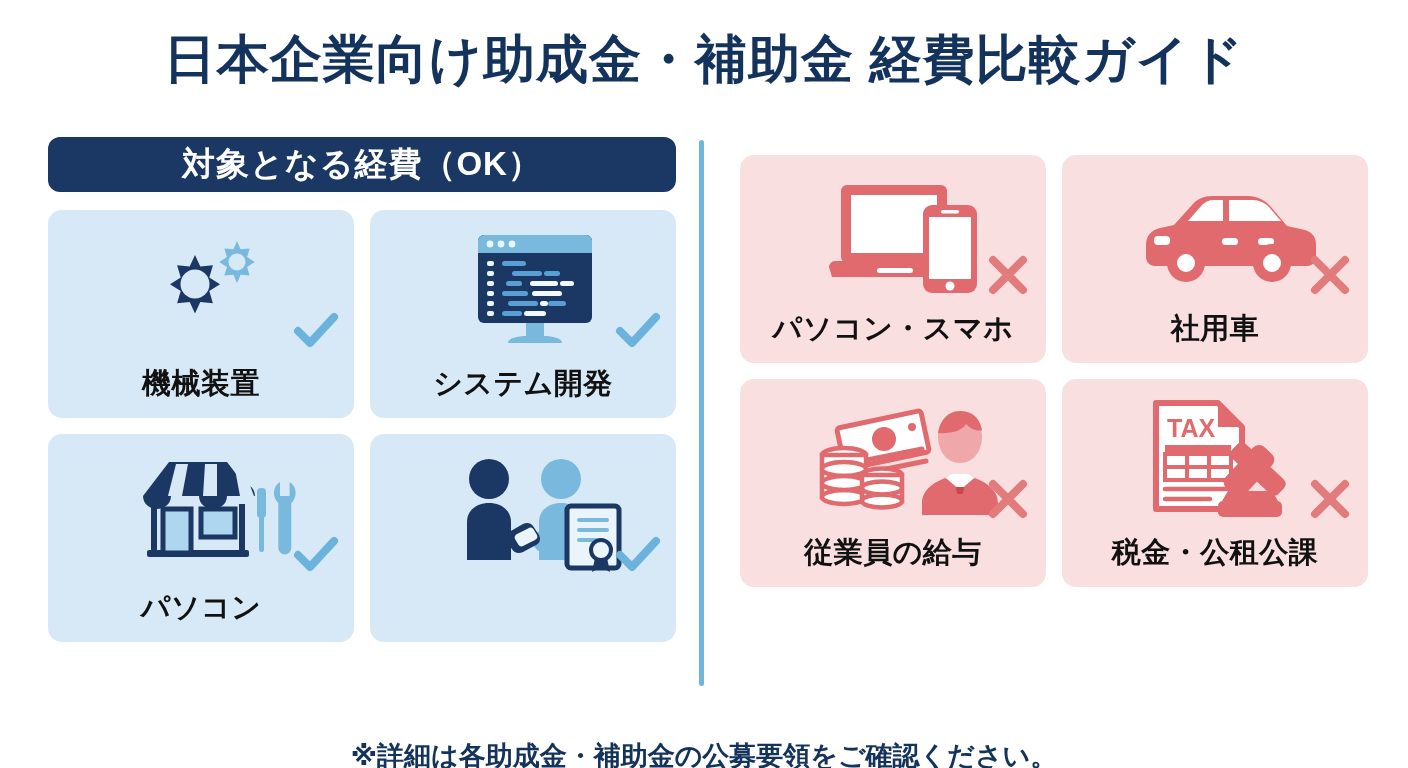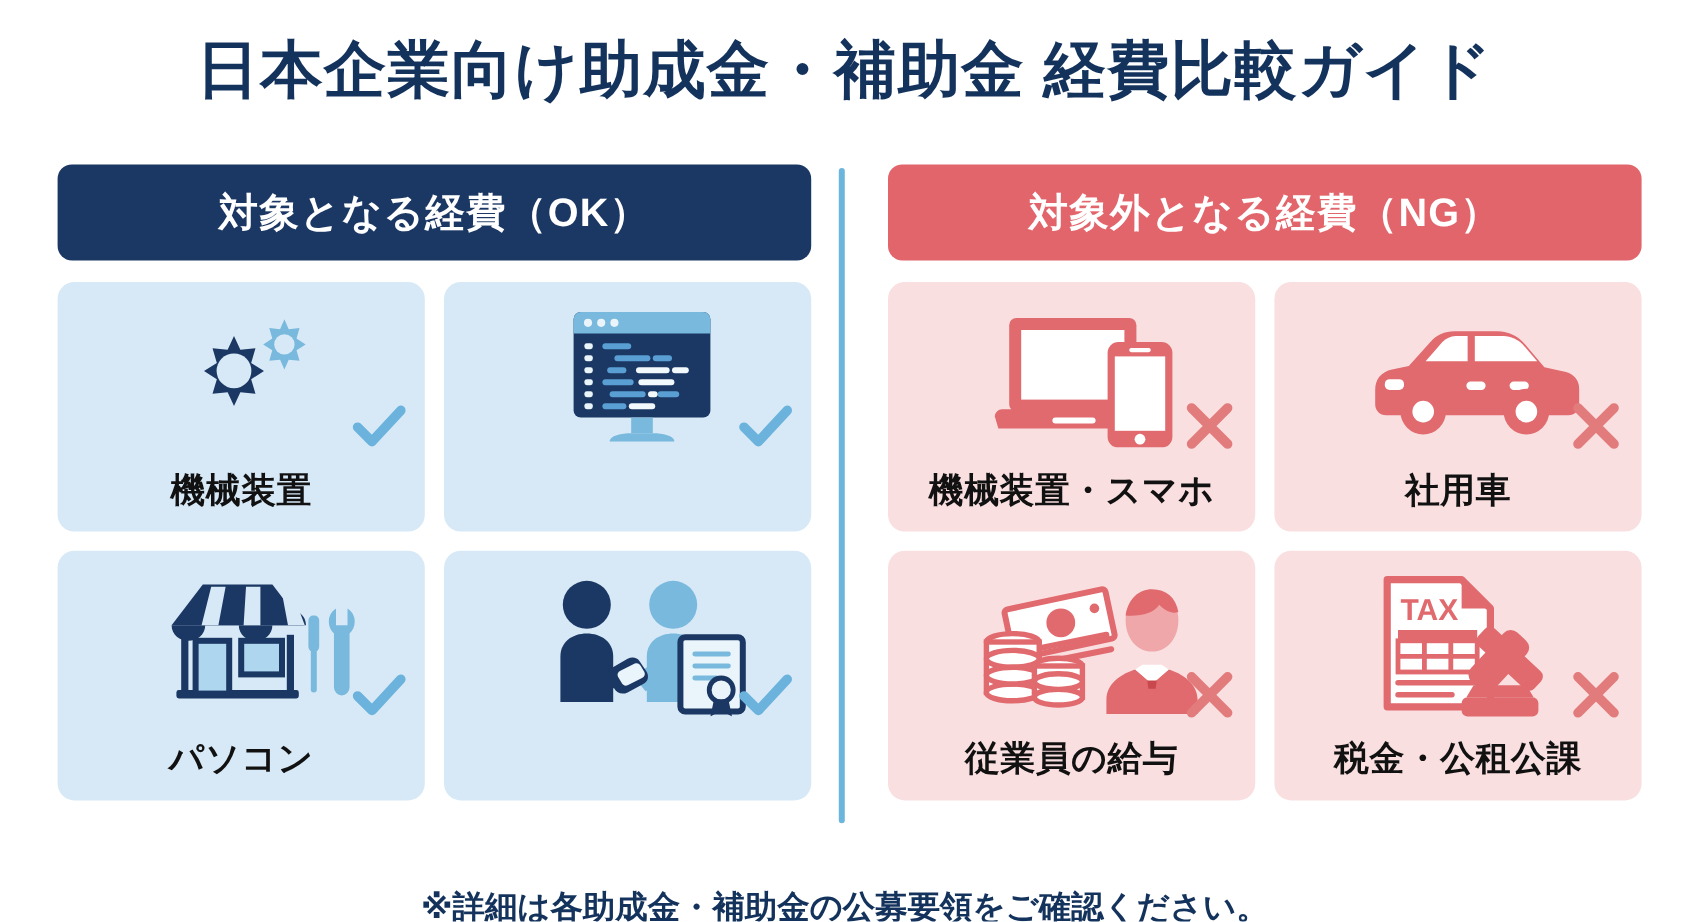--- a/index.html
+++ b/index.html
@@ -23,21 +23,21 @@
     line-height:1.15;
     white-space:nowrap;
   }
 
   
   .col{position:absolute;top:137px;width:628px;}
   .col-ok{left:48px;}
   .col-ng{left:740px;}
 
   .col-header{
-    height:80px;border-radius:12px;
+    height:55px;border-radius:12px;
     display:flex;align-items:center;justify-content:center;
     color:#ffffff;font-size:33px;font-weight:bold;letter-spacing:1px;
     white-space:nowrap;
   }
   .header-ok{background:#1b3763;}
   .header-ng{background:#e2656b;}
 
   
   .divider{
     position:absolute;left:699px;top:140px;
@@ -159,20 +159,21 @@
             </g>
             <rect x="66" y="96" width="18" height="13" fill="#79b9dd"></rect>
             <path d="M48 116c0-5 10-7 18-7h18c8 0 18 2 18 7z" fill="#79b9dd"></path>
           </svg>
         </div>
         <div class="mark">
           <svg width="52" height="52" viewBox="0 0 52 52">
             <path d="M8 27 L20 39 L44 13" fill="none" stroke="#6bb3dc" stroke-width="8" stroke-linecap="round" stroke-linejoin="round"></path>
           </svg>
         </div>
+        <div class="card-label">システム開発</div>
       </div>
 
       <div class="card card-ok">
         <div class="card-icon">
           <svg width="168" height="120" viewBox="0 0 168 120">
 
             <path d="M14 44 L40 10 h58 l26 34 z" fill="#1b3763"></path>
             <path d="M14 44c0 8 7 13 14 13s14-5 14-13 7-13 14-13 14 5 14 13 7 13 14 13 14-5 14-13 7-13 14-13 14 5 14 13" fill="#1b3763"></path>
             <g fill="#d7e9f7">
               <path d="M47 12h12l-6 32h-14z"></path>
@@ -233,21 +234,20 @@
           <svg width="52" height="52" viewBox="0 0 52 52">
             <path d="M8 27 L20 39 L44 13" fill="none" stroke="#6bb3dc" stroke-width="8" stroke-linecap="round" stroke-linejoin="round"></path>
           </svg>
         </div>
       </div>
 
     </div>
   </div>
 
   <div class="col col-ng">
-    <div class="col-header header-ng">対象外となる経費（NG）</div>
 
     <div class="grid">
 
       <div class="card card-ng">
         <div class="card-icon">
           <svg width="172" height="120" viewBox="0 0 172 120">
 
             <rect x="22" y="12" width="106" height="78" rx="6" fill="#e06a6e"></rect>
             <rect x="32" y="22" width="86" height="58" fill="#ffffff"></rect>
             <path d="M10 94c0-3 3-6 6-6h118c3 0 6 3 6 6l-3 10H13z" fill="#e06a6e"></path>
@@ -257,21 +257,21 @@
             <rect x="110" y="44" width="42" height="62" fill="#ffffff"></rect>
             <rect x="122" y="37" width="18" height="3.5" rx="1.75" fill="#ffffff"></rect>
             <circle cx="131" cy="113" r="4.5" fill="#ffffff"></circle>
           </svg>
         </div>
         <div class="mark">
           <svg width="52" height="52" viewBox="0 0 52 52">
             <path d="M11 11 L41 41 M41 11 L11 41" fill="none" stroke="#e27b7b" stroke-width="8" stroke-linecap="round"></path>
           </svg>
         </div>
-        <div class="card-label">機械装置・スマホ</div>
+        <div class="card-label">パソコン・スマホ</div>
       </div>
 
       <div class="card card-ng">
         <div class="card-icon">
           <svg width="182" height="108" viewBox="0 0 182 108">
             <path d="M10 66c0-9 5-15 14-17l14-3 18-20c5-6 12-9 20-9h36c9 0 17 4 23 11l16 19 18 4c7 2 11 7 11 14v13c0 5-4 9-9 9H19c-5 0-9-4-9-9z" fill="#e06a6e"></path>
             <path d="M52 42l14-16c3-3 7-5 11-5h10v21z" fill="#ffffff"></path>
             <path d="M93 21h24c6 0 12 3 16 7l12 14H93z" fill="#ffffff"></path>
             <rect x="18" y="57" width="16" height="9" rx="4" fill="#ffffff"></rect>
             <rect x="86" y="59" width="16" height="7" rx="3.5" fill="#ffffff"></rect>

